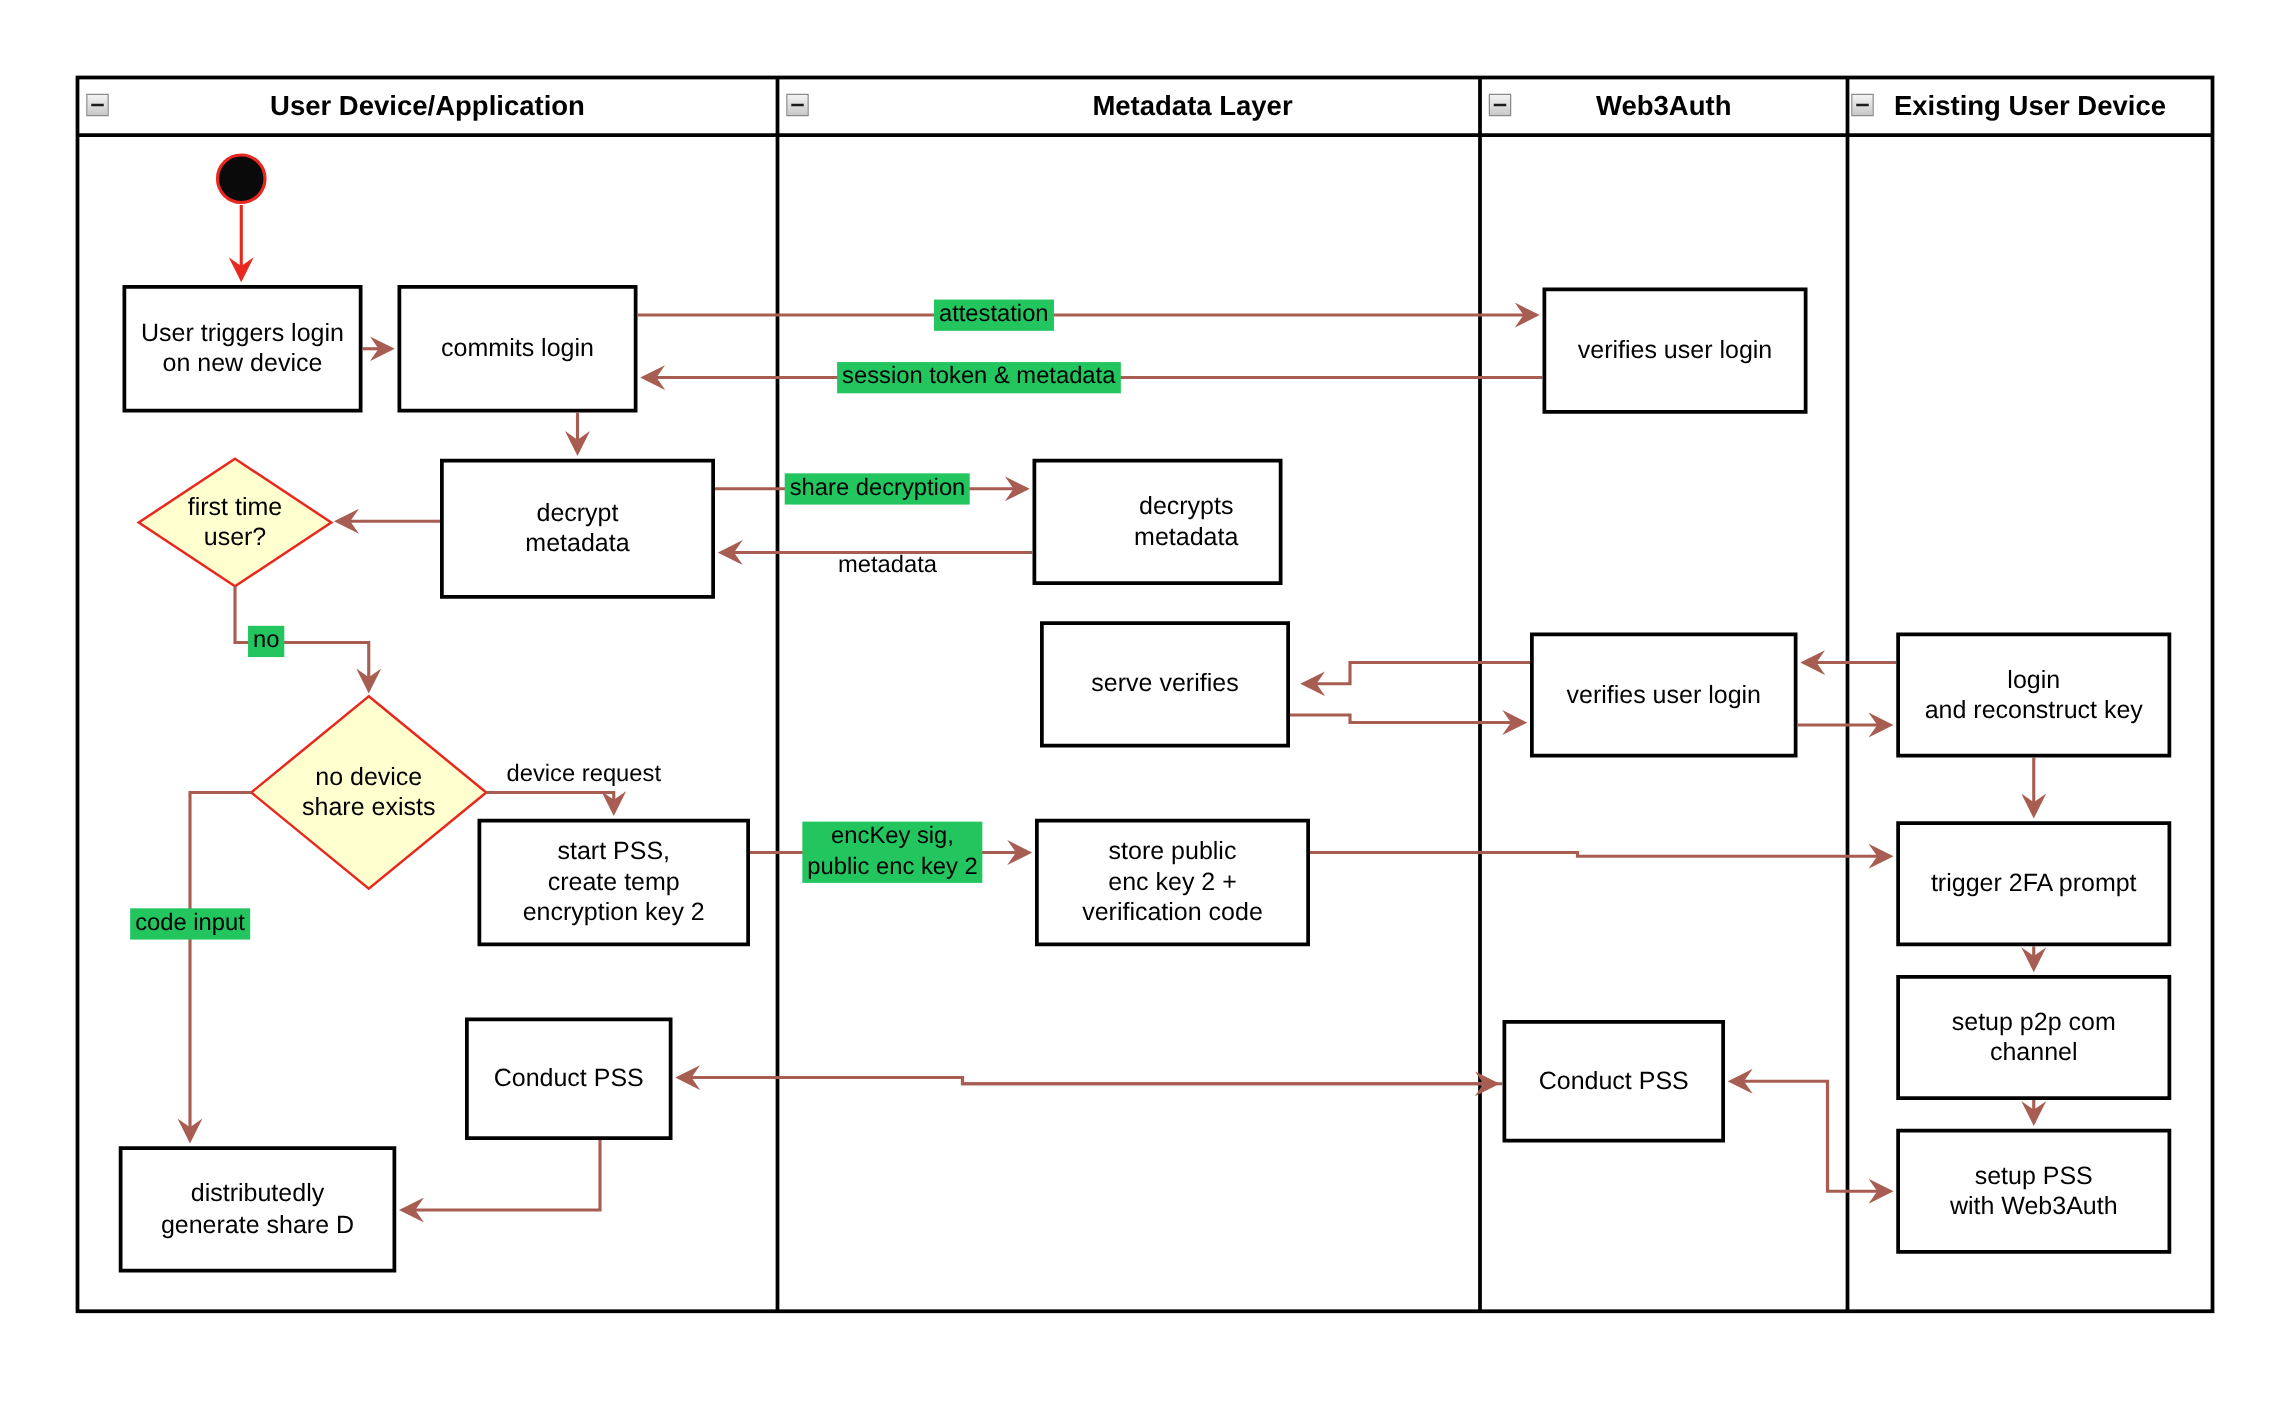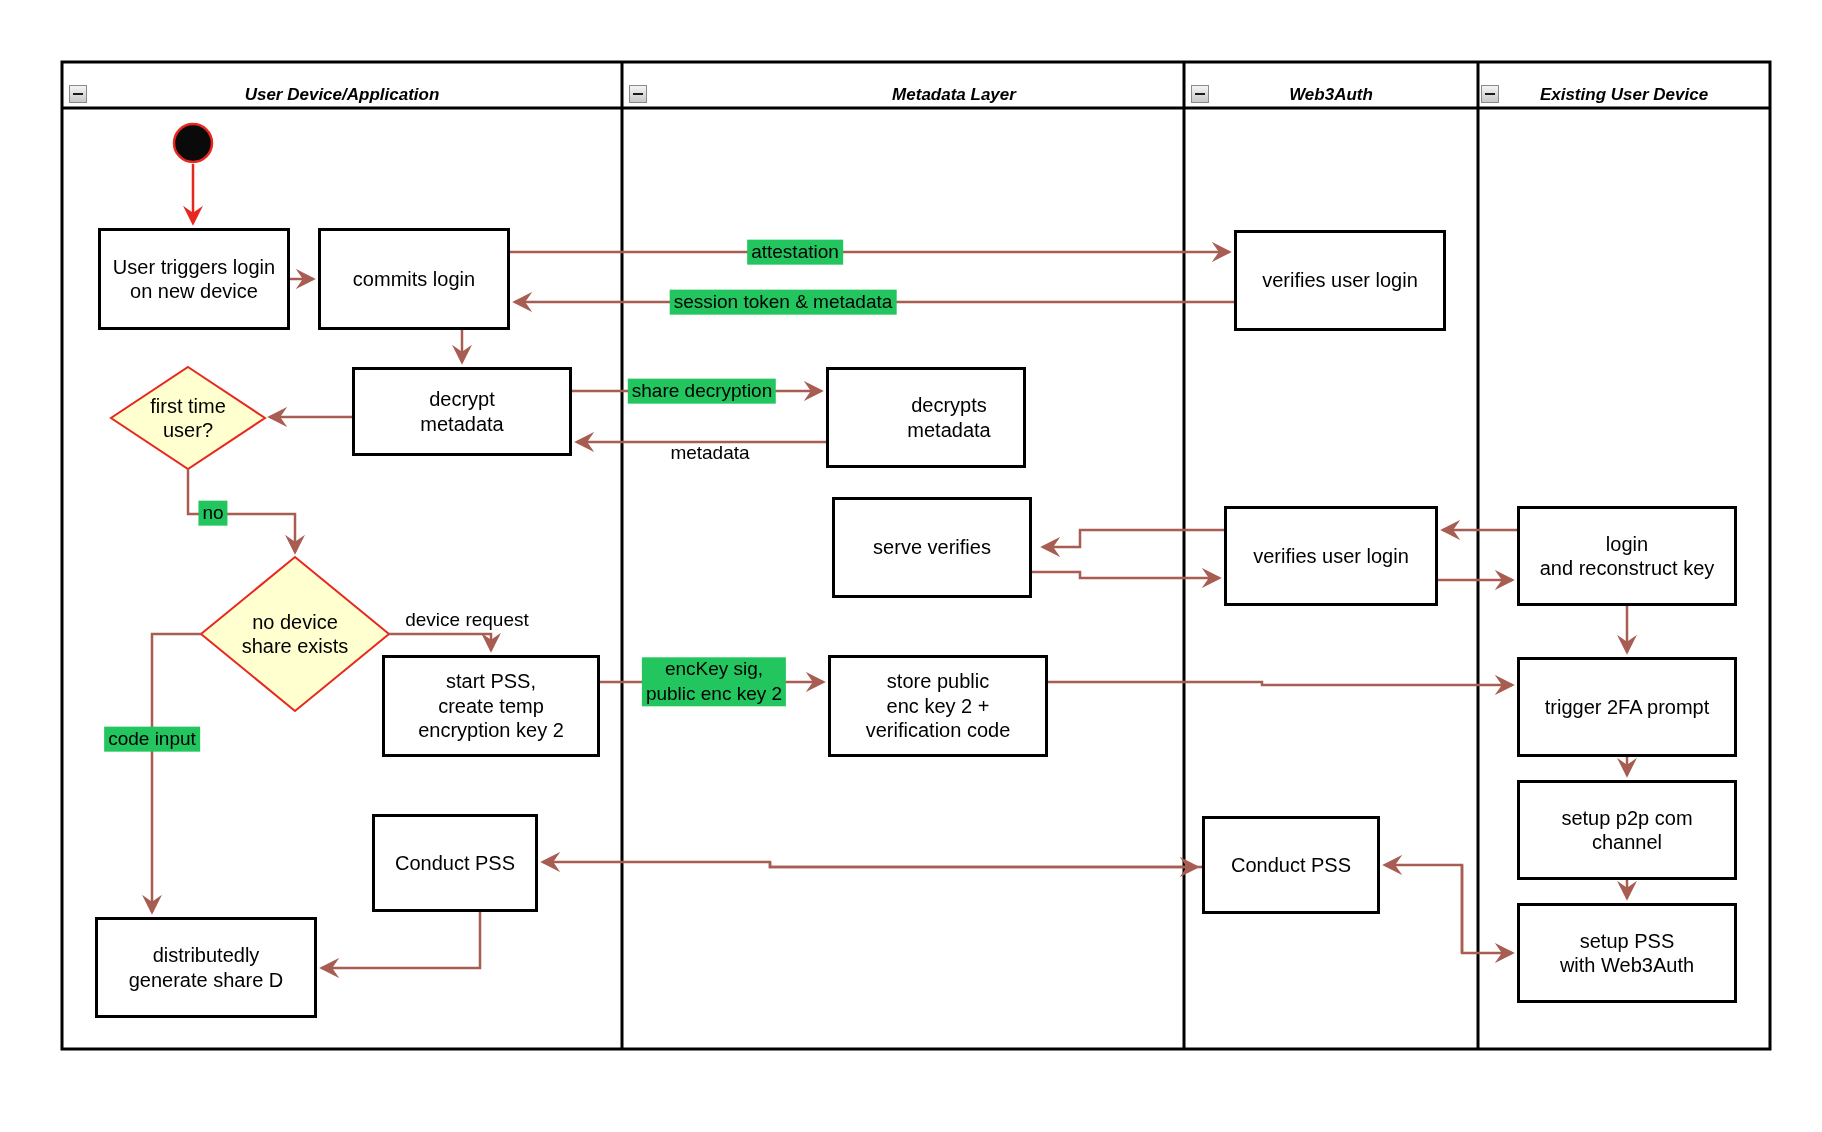--- a/index.html
+++ b/index.html
@@ -10,22 +10,22 @@
   .edge.red{stroke:#e8281e;marker-end:url(#ahr);}
   .frame{stroke:#000;stroke-width:3;fill:none;}
   .node{position:absolute;z-index:2;display:flex;align-items:center;justify-content:center;
         text-align:center;background:#fff;border:3px solid #000;font-size:20px;line-height:1.22;
         white-space:pre-line;box-sizing:border-box;}
   .dtext{position:absolute;z-index:2;transform:translate(-50%,-50%);display:flex;align-items:center;
          justify-content:center;text-align:center;font-size:20px;line-height:1.2;white-space:pre-line;}
   .elabel{position:absolute;z-index:2;transform:translate(-50%,-50%);font-size:19px;line-height:1.3;
           text-align:center;white-space:pre-line;}
   .elabel.bg{background:#22c55e;padding:0 4px;}
-  .lane-header{position:absolute;top:72px;height:46px;z-index:2;display:flex;align-items:center;
-               justify-content:center;font-weight:bold;font-size:17px;font-style:italic;}
+  .lane-header{position:absolute;top:62px;height:46px;z-index:2;display:flex;align-items:center;
+               justify-content:center;font-weight:bold;font-size:22px;}
   .collapse{position:absolute;left:7px;top:13px;width:18px;height:18px;border:1px solid #8a8a8a;
             background:linear-gradient(#f4f4f4,#c8c8c8);display:flex;align-items:center;
             justify-content:center;z-index:3;box-sizing:border-box;cursor:pointer;}
   .collapse .bar{width:10px;height:2px;background:#1c1c1c;}
 </style>
 </head>
 <body>
 
 <div class="stage">
 
@@ -100,21 +100,21 @@
   <div class="lane-header" style="left:1478px;width:292px;">
     <span class="collapse" style="left:3px;">
         <span class="bar"></span>
       </span>
     <span>Existing User Device</span>
   </div>
 
   <div class="node" style="left:318px;top:228px;width:192px;height:102px;">commits login</div>
   <div class="node" style="left:98px;top:228px;width:192px;height:102px;">User triggers login
 on new device</div>
-  <div class="node" style="left:352px;top:367px;width:220px;height:89px;">decrypt
+  <div class="node" style="left:352px;top:367px;width:220px;height:112px;">decrypt
 metadata</div>
   <div class="node" style="left:382px;top:655px;width:218px;height:102px;">start PSS,
 create temp
 encryption key 2</div>
   <div class="node" style="left:372px;top:814px;width:166px;height:98px;">Conduct PSS</div>
   <div class="node" style="left:95px;top:917px;width:222px;height:101px;">distributedly
 generate share D</div>
 
   <div class="dtext" style="left:188px;top:418px;width:130px;">first time
 user?</div>

